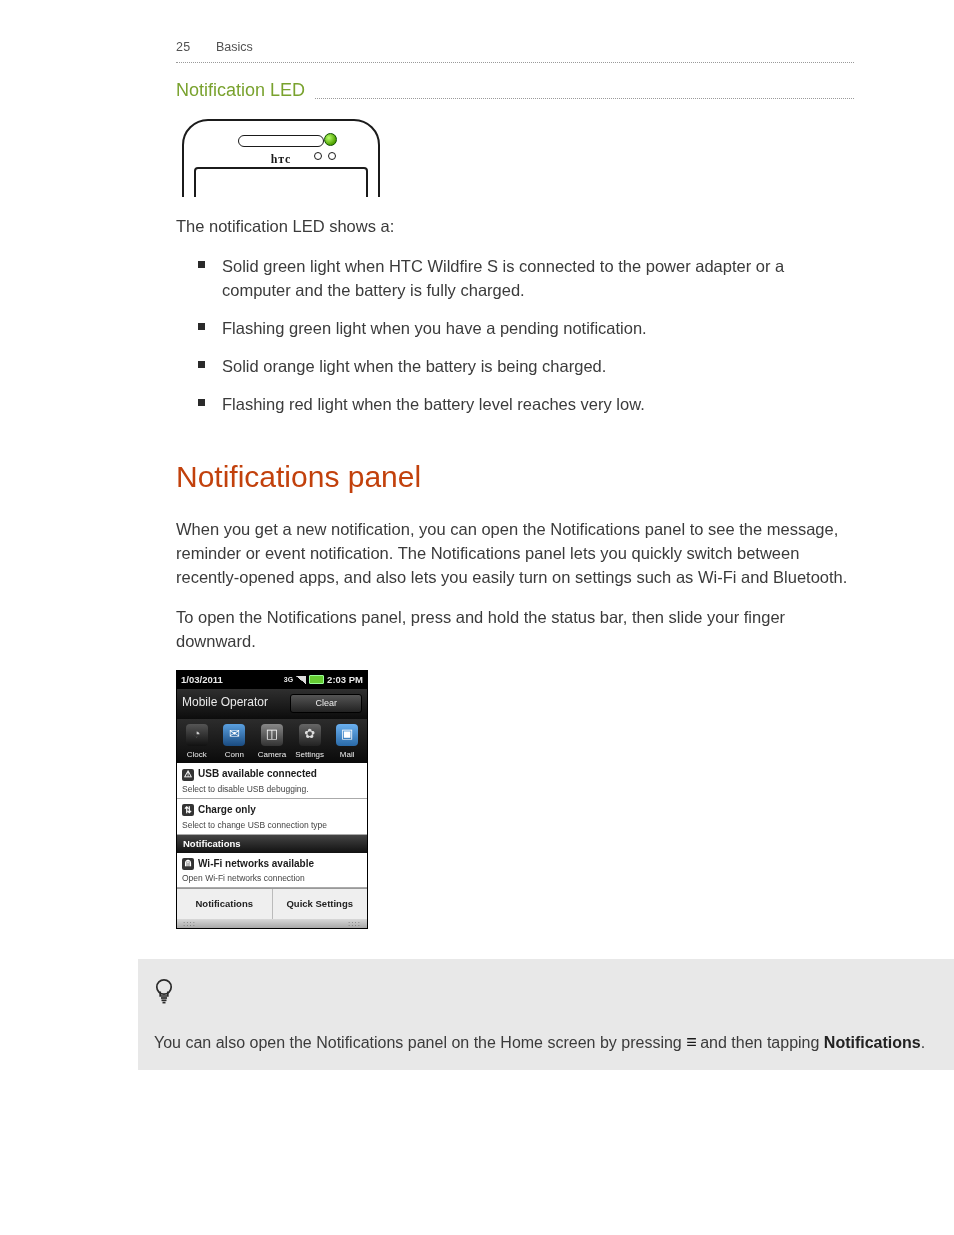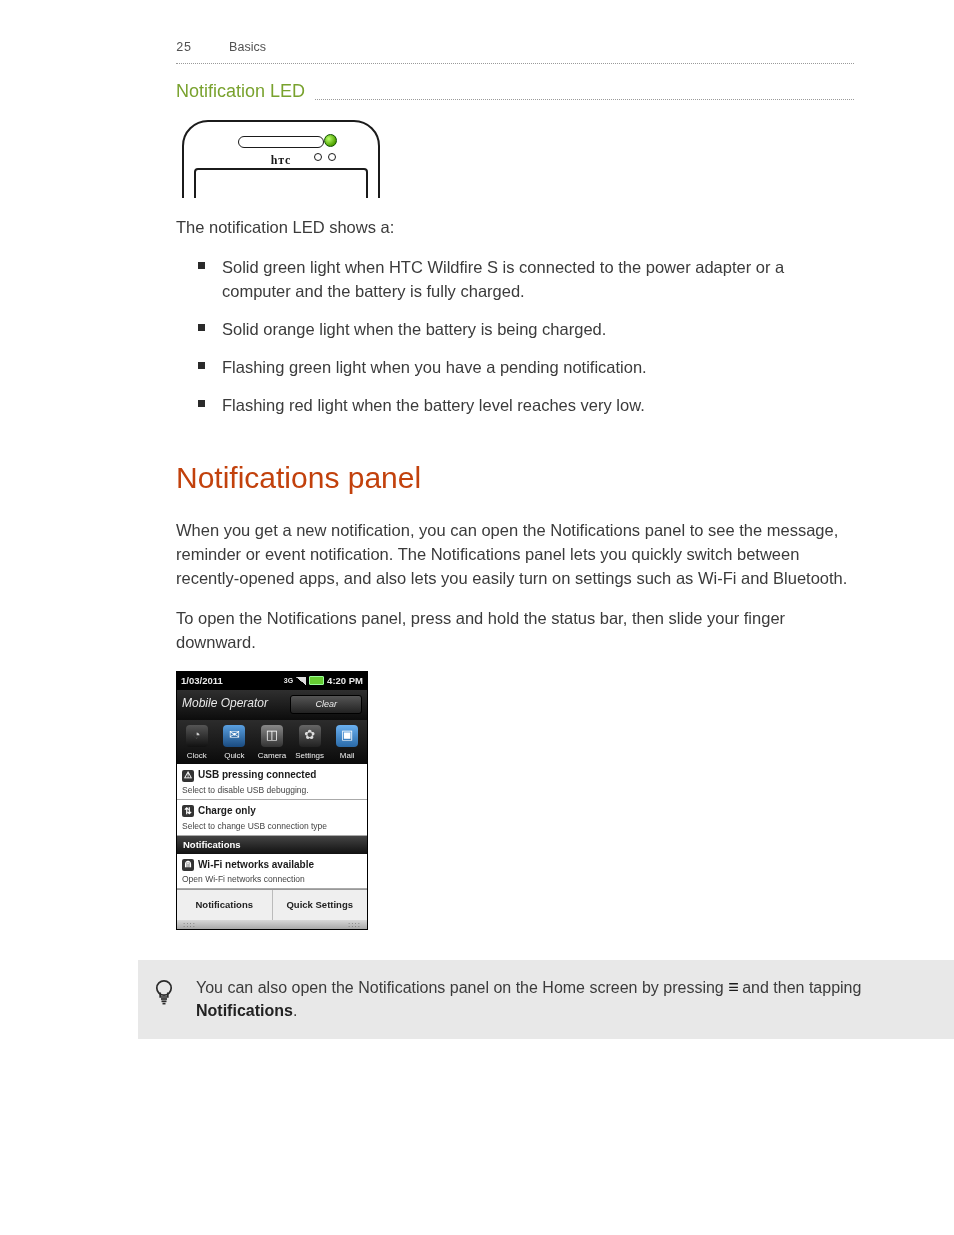--- a/index.html
+++ b/index.html
@@ -14,21 +14,21 @@
     box-sizing:border-box;
   }
   .page{
     margin:0 100px 0 176px;
   }
   .runhead{
     font-size:12.5px;
     color:#525252;
     margin-bottom:6px;
   }
-  .runhead .pg{letter-spacing:0.3px;margin-right:34px;font-family:Liberation Mono, monospace;}
+  .runhead .pg{letter-spacing:0.3px;margin-right:22px;}
   .dotline{
     border:none;
     border-top:1.5px dotted #9a9a9a;
     margin:0 0 10px 0;
   }
   .sub-h2-row{
     display:flex;
     align-items:flex-end;
     gap:10px;
     margin:14px 0 12px 0;
@@ -135,21 +135,20 @@
     background:#000;padding:2px 4px;font-size:9.5px;font-weight:bold;
   }
   .ps-status .time{white-space:nowrap;}
   .ps-status .icons{display:flex;gap:3px;align-items:center;}
   .ps-status .sig{width:10px;height:8px;background:linear-gradient(to top right,transparent 48%,#ddd 50%);}
   .ps-status .bat{width:13px;height:7px;border:1px solid #9f9;border-radius:1px;background:#6c3;}
   .ps-op{
     display:flex;justify-content:space-between;align-items:center;
     padding:5px 5px 6px 5px;
     background:linear-gradient(#2f2f2f,#0c0c0c);
-    font-style:italic;
   }
   .ps-op .name{font-size:12px;}
   .ps-clear{
     font-size:9px;color:#eee;
     padding:2px 24px;
     background:linear-gradient(#555,#222);
     border:1px solid #000;border-radius:3px;
   }
   .ps-apps{
     display:flex;
@@ -204,20 +203,21 @@
   .ps-grip span{font-size:8px;color:#666;letter-spacing:1px;}
 
   .tip{
     background:#e8e8e8;
     display:flex;
     gap:22px;
     padding:16px 22px 16px 16px;
     align-items:flex-start;
     margin:24px -100px 0 -38px;
     font-size:16px;
+    flex-direction:column;
   }
   .tip .bulb{
     font-size:22px;color:#2b2b2b;flex-shrink:0;
     line-height:1;margin-top:2px;
   }
   .menu-icon{
     display:inline-block;
     vertical-align:middle;
     font-weight:900;
     font-size:18px;
@@ -254,73 +254,73 @@
           <span></span>
         </div>
       <div class="phone-screen"></div>
     </div>
   </div>
 
   <p class="para">The notification LED shows a:</p>
 
   <ul class="bullets">
     <li>Solid green light when HTC Wildfire S is connected to the power adapter or a computer and the battery is fully charged.</li>
+    <li>Flashing green light when you have a pending notification.</li>
     <li>Solid orange light when the battery is being charged.</li>
-    <li>Flashing green light when you have a pending notification.</li>
     <li>Flashing red light when the battery level reaches very low.</li>
   </ul>
 
   <h1 class="big">Notifications panel</h1>
 
   <p class="para">When you get a new notification, you can open the Notifications panel to see the message, reminder or event notification. The Notifications panel lets you quickly switch between recently-opened apps, and also lets you easily turn on settings such as Wi-Fi and Bluetooth.</p>
   <p class="para">To open the Notifications panel, press and hold the status bar, then slide your finger downward.</p>
 
   <div class="two-col">
 
     <div class="panel-shot">
       <div class="ps-status">
         <span>1/03/2011</span>
         <span class="icons">
           <span style="font-size:7px;">3G</span>
           <span class="sig"></span>
           <span class="bat"></span>
-          <span class="time">4:20 PM</span>
+          <span class="time">2:03 PM</span>
         </span>
       </div>
       <div class="ps-op">
         <span class="name">Mobile Operator</span>
         <span class="ps-clear">Clear</span>
       </div>
       <div class="ps-apps">
         <div class="ps-app">
           <div class="ps-appicon c-clock">◔</div>
           <div>Clock</div>
         </div>
         <div class="ps-app">
           <div class="ps-appicon c-mail">✉</div>
-          <div>Quick</div>
+          <div>Conn</div>
         </div>
         <div class="ps-app">
           <div class="ps-appicon c-cam">◫</div>
           <div>Camera</div>
         </div>
         <div class="ps-app">
           <div class="ps-appicon c-set">✿</div>
           <div>Settings</div>
         </div>
         <div class="ps-app">
           <div class="ps-appicon c-conn">▣</div>
           <div>Mail</div>
         </div>
       </div>
 
       <div class="ps-item">
         <div class="t1">
             <span class="ico">⚠</span>
-            <span>USB pressing connected</span>
+            <span>USB available connected</span>
           </div>
         <div class="t2">Select to disable USB debugging.</div>
       </div>
       <div class="ps-item">
         <div class="t1">
             <span class="ico">⇅</span>
             <span>Charge only</span>
           </div>
         <div class="t2">Select to change USB connection type</div>
       </div>

